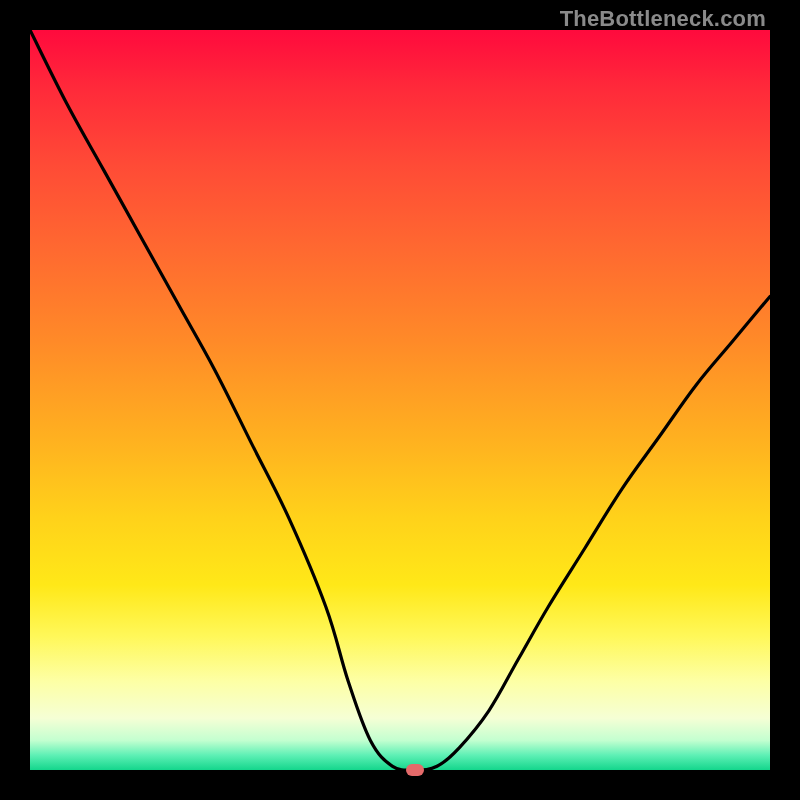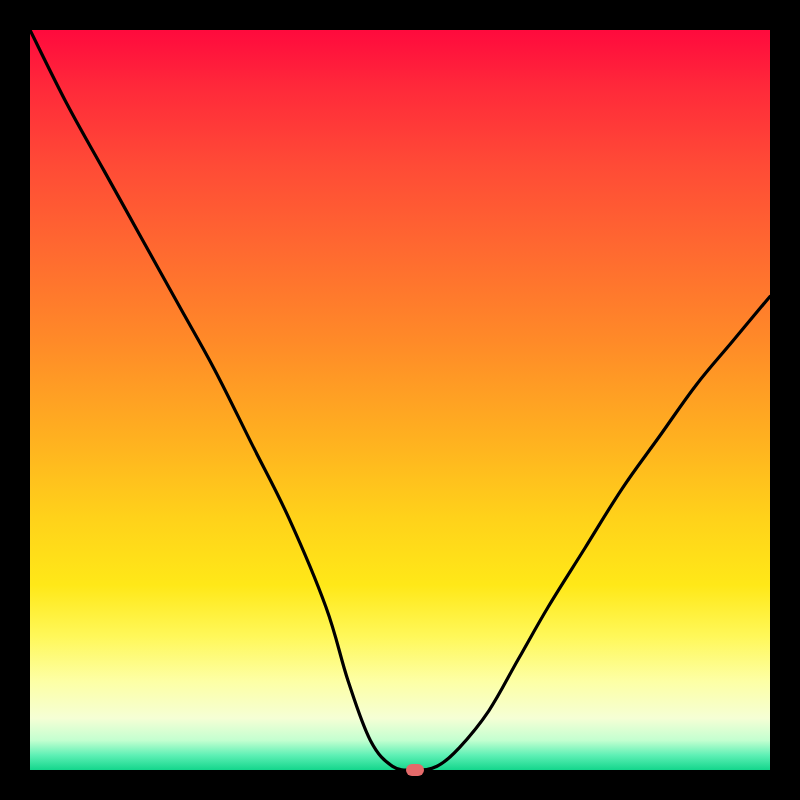--- a/index.html
+++ b/index.html
@@ -72,13 +72,14 @@
 </head>
 <body>
 
 <div class="frame">
   <div class="plot-area">
     <svg class="curve" viewBox="0 0 740 740" preserveAspectRatio="none">
       <path fill="none" stroke="#000" stroke-width="3.2" stroke-linejoin="round" stroke-linecap="round" d="M 0.0 0.0 C 6.7 13.3, 23.7 48.7, 37.0 74.0 C 50.3 99.3, 60.7 116.6, 74.0 140.6 C 87.3 164.6, 97.7 183.2, 111.0 207.2 C 124.3 231.2, 134.7 249.8, 148.0 273.8 C 161.3 297.8, 171.7 315.1, 185.0 340.4 C 198.3 365.7, 208.7 387.8, 222.0 414.4 C 235.3 441.0, 245.7 459.1, 259.0 488.4 C 272.3 517.7, 285.3 547.9, 296.0 577.2 C 306.7 606.5, 310.2 627.2, 318.2 651.2 C 326.2 675.2, 332.4 695.1, 340.4 710.4 C 348.4 725.7, 354.6 731.0, 362.6 736.3 C 370.6 741.6, 376.8 740.0, 384.8 740.0 C 392.8 740.0, 399.0 740.3, 407.0 736.3 C 415.0 732.3, 419.9 727.8, 429.2 717.8 C 438.5 707.8, 448.1 696.8, 458.8 680.8 C 469.5 664.8, 477.7 647.6, 488.4 629.0 C 499.1 610.4, 506.0 597.2, 518.0 577.2 C 530.0 557.2, 541.7 539.3, 555.0 518.0 C 568.3 496.7, 578.7 478.8, 592.0 458.8 C 605.3 438.8, 615.7 425.6, 629.0 407.0 C 642.3 388.4, 652.7 372.5, 666.0 355.2 C 679.3 337.9, 689.7 326.8, 703.0 310.8 C 716.3 294.8, 733.3 274.4, 740.0 266.4" id="curve-path"></path>
     </svg>
     <div class="marker" id="marker" style="left: 384.8px; top: 740px;"></div>
   </div>
+  <div class="watermark">TheBottleneck.com</div>
 </div>
 
 </body></html>

